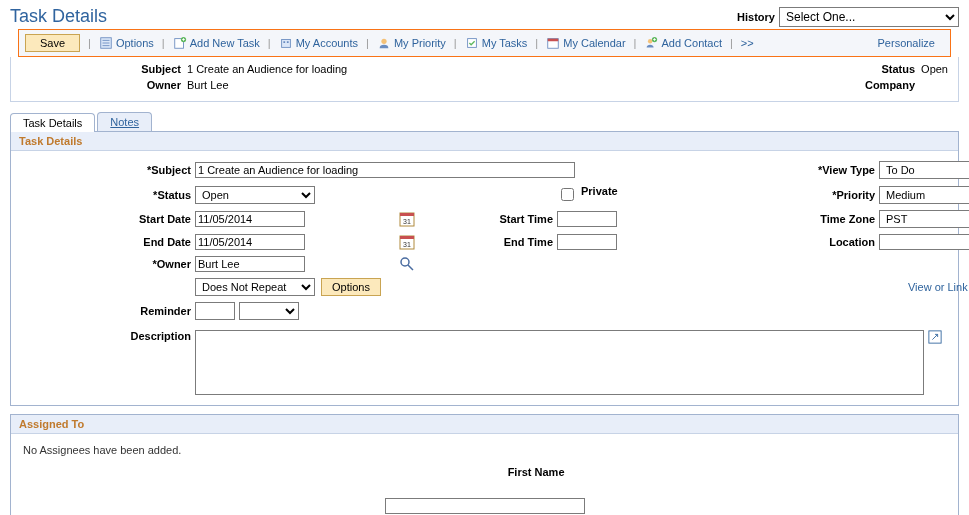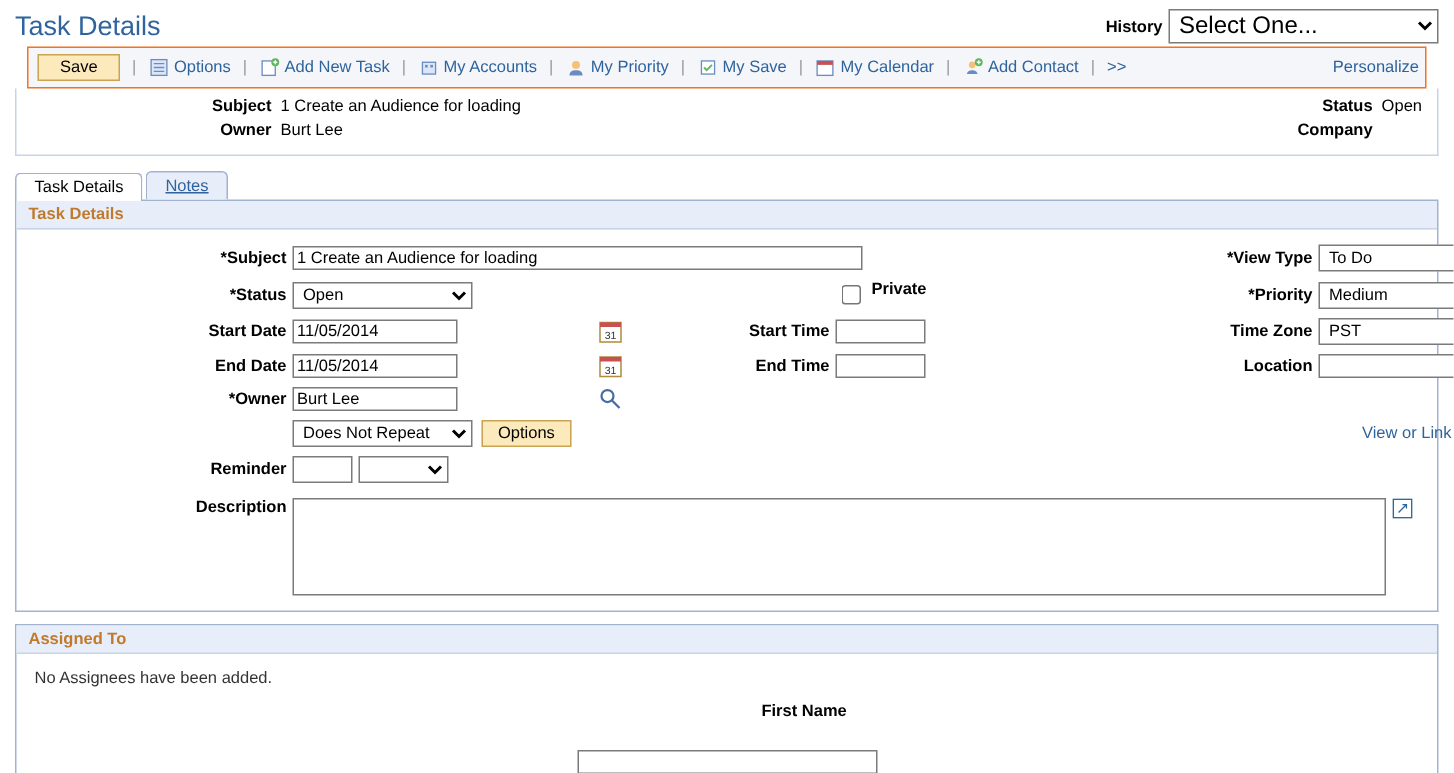--- a/index.html
+++ b/index.html
@@ -24,21 +24,21 @@
   font-weight: normal;
 }
 .history-block {
   display: flex;
   align-items: center;
   gap: 4px;
 }
 .history-block label { font-weight: bold; }
 .history-select {
   width: 180px;
-  font-size: 16px;
+  font-size: 12px;
   border: 1px solid #7b7b7b;
   background: #fff;
 }
 .toolbar {
   border: 1px solid #f97316;
   margin: 0 18px;
   padding: 4px 6px;
   display: flex;
   align-items: center;
   gap: 4px;
@@ -57,21 +57,21 @@
   color: #2f639d;
   text-decoration: none;
   display: inline-flex;
   align-items: center;
   gap: 3px;
   cursor: pointer;
 }
 .tb-icon { width: 14px; height: 14px; flex-shrink:0; }
 .personalize {
   position: absolute;
-  right: 4px;
+  right: 15px;
   color: #2f639d;
   cursor: pointer;
 }
 .summary-box {
   border: 1px solid #c7d3e6;
   border-top: none;
   margin: 0 10px;
   padding: 6px 10px 10px 10px;
   display: grid;
   grid-template-columns: 160px auto 1fr 100px auto;
@@ -259,21 +259,21 @@
     <span>My Priority</span>
   </a>
   <span class="sep">|</span>
   <a class="tb-link">
     <span class="tb-icon">
         <svg viewBox="0 0 16 16">
           <rect x="3" y="3" width="10" height="10" fill="#fff" stroke="#6a8cc0"></rect>
           <path d="M5 8l2 2 4-4" stroke="#5fb85f" fill="none" stroke-width="1.5"></path>
         </svg>
       </span>
-    <span>My Save</span>
+    <span>My Tasks</span>
   </a>
   <span class="sep">|</span>
   <a class="tb-link">
     <span class="tb-icon">
         <svg viewBox="0 0 16 16">
           <rect x="2" y="3" width="12" height="11" fill="#fff" stroke="#6a8cc0"></rect>
           <rect x="2" y="3" width="12" height="3" fill="#c85050"></rect>
         </svg>
       </span>
     <span>My Calendar</span>

